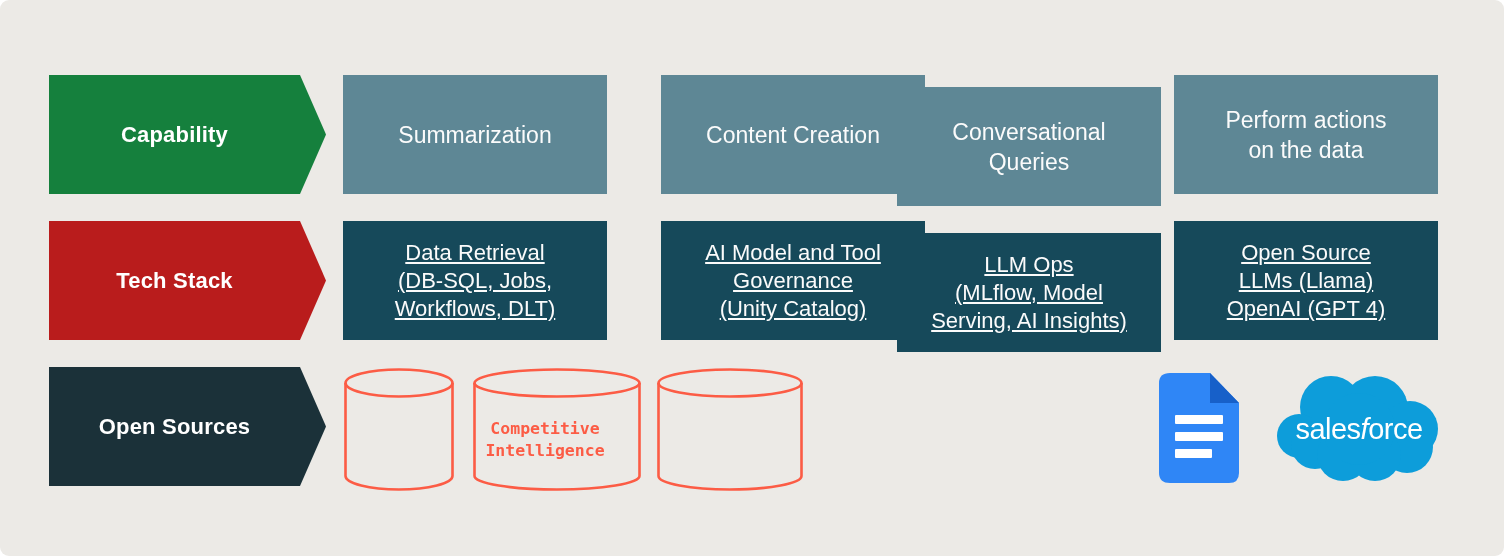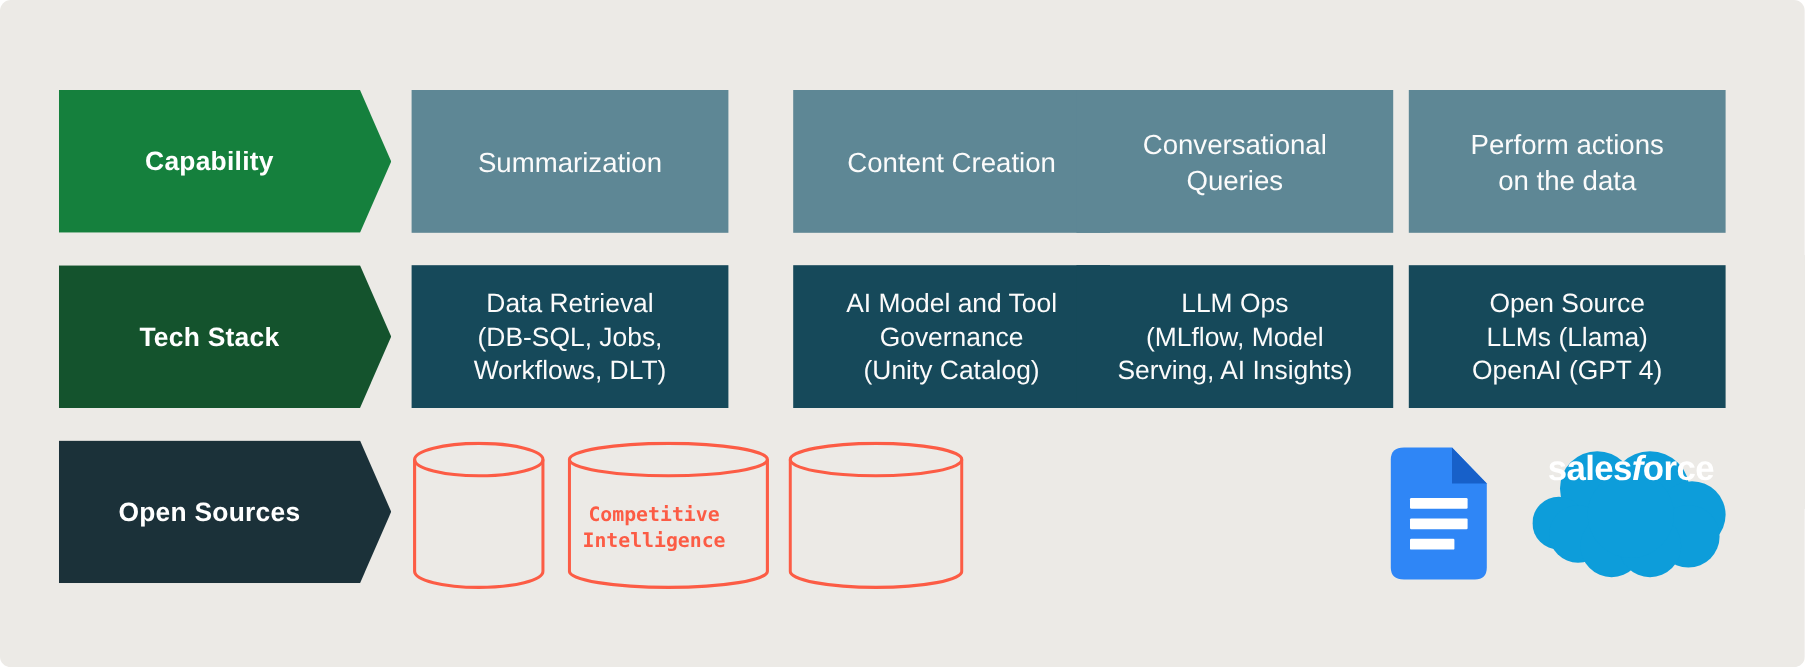--- a/index.html
+++ b/index.html
@@ -4,45 +4,45 @@
 <style>
   html,body{margin:0;padding:0;background:#ffffff;}
   body{width:1504px;height:556px;position:relative;font-family:"Liberation Sans","DejaVu Sans",sans-serif;}
   .stage{position:absolute;inset:0;background:#ECEAE6;border-radius:9px;overflow:hidden;}
 
   
   .arrow{position:absolute;left:49px;width:277px;height:119px;display:flex;align-items:center;justify-content:center;
          padding-right:26px;box-sizing:border-box;color:#ffffff;font-weight:700;font-size:22px;letter-spacing:.2px;
          clip-path:polygon(0 0, calc(100% - 26px) 0, 100% 50%, calc(100% - 26px) 100%, 0 100%);}
   .arrow.capability{top:75px;background:#15803d;}
-  .arrow.techstack{top:221px;background:#14532d;}
+  .arrow.techstack{top:221px;background:#b91c1c;}
   .arrow.datasources{top:367px;background:#1B3139;}
 
   
   .box{position:absolute;width:264px;height:119px;display:flex;align-items:center;justify-content:center;
        text-align:center;color:#FBFBFB;white-space:pre-line;}
   .row-cap .box{background:#5E8795;top:75px;font-size:23px;line-height:30px;font-weight:400;}
-  .row-tech .box{background:#16495A;top:221px;font-size:22px;line-height:28px;font-weight:400;}
-  .c0{left:343px;} .c1{left:641px;margin-left:20px;} .c2{left:897px;} .c3{left:1174px;}
+  .row-tech .box{background:#16495A;top:221px;font-size:22px;line-height:28px;font-weight:400;text-decoration:underline;}
+  .c0{left:343px;} .c1{left:641px;margin-left:20px;} .c2{left:897px;margin-top:12px;} .c3{left:1174px;}
 
   
   .cyl{position:absolute;top:368px;}
   .cyl svg{display:block;}
   .cyl .cyl-label{position:absolute;left:0;right:0;top:30px;bottom:10px;display:flex;align-items:center;justify-content:center;
        text-align:center;color:#FC5C45;font-family:"DejaVu Sans Mono","Liberation Mono",monospace;
        font-size:16.5px;line-height:22px;font-weight:700;white-space:pre-line;letter-spacing:0px;}
   .cyl1{left:344px;width:110px;height:123px;}
   .cyl2{left:473px;width:144px;height:123px;}
   .cyl3{left:657px;width:146px;height:123px;}
 
   
   .docs-icon{position:absolute;left:1158px;top:372px;width:82px;height:112px;}
   .sf-logo{position:absolute;left:1277px;top:373px;width:164px;height:111px;}
-  .sf-word{position:absolute;inset:0;display:flex;align-items:flex-start;justify-content:center;
-           color:#ffffff;font-size:29px;font-weight:700;letter-spacing:-.5px;padding-top:2px;box-sizing:border-box;}
+  .sf-word{position:absolute;inset:0;display:flex;align-items:center;justify-content:center;
+           color:#ffffff;font-size:29px;font-weight:400;letter-spacing:-.5px;padding-top:2px;box-sizing:border-box;}
   .sf-word i{font-style:italic;}
 </style>
 </head>
 <body>
 
 <div class="stage">
 
   <div class="row-cap">
     <div class="arrow capability">
       <span>Capability</span>

